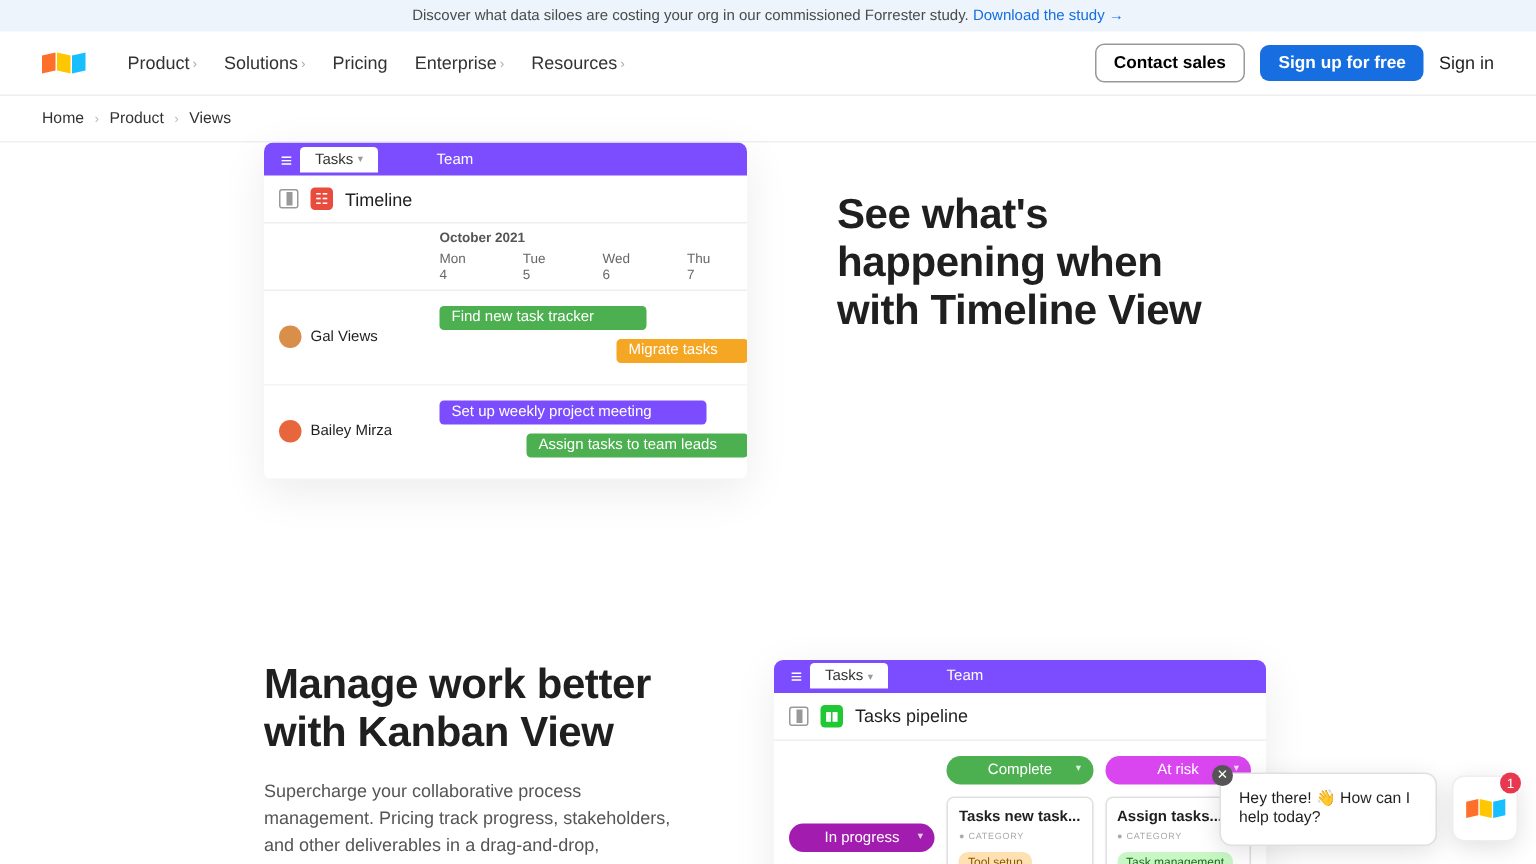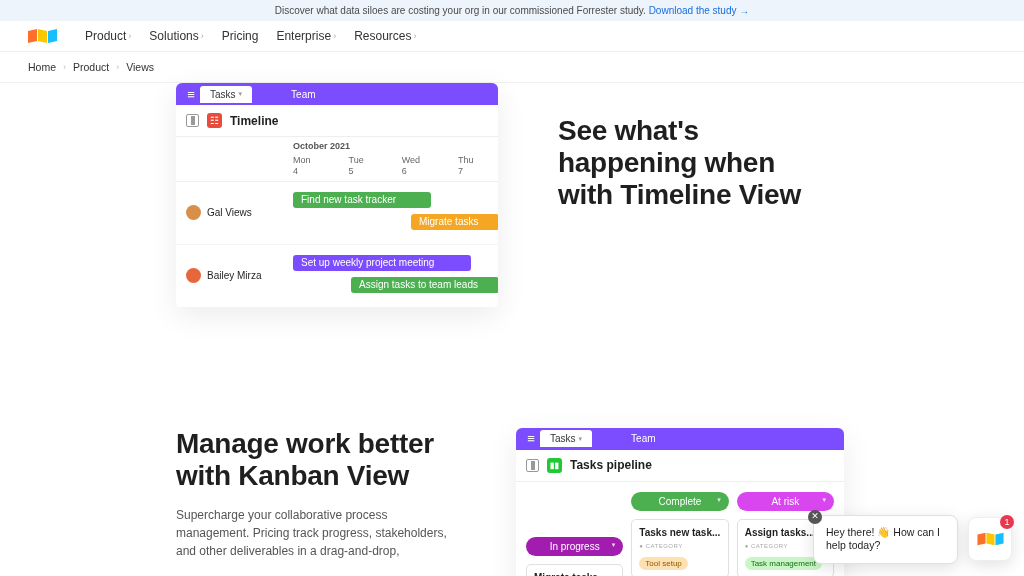--- a/index.html
+++ b/index.html
@@ -20,21 +20,21 @@
 .breadcrumb .sep { color: #bbb; font-size: 9px; }
 .main { position: relative; }
 .section1 { display: flex; gap: 60px; padding: 0 0 0 176px; }
 .timeline-card { width: 322px; background: #fff; border-radius: 6px; box-shadow: 0 8px 30px rgba(0,0,0,0.08); overflow: hidden; }
 .card-tabs { background: #7c4dff; display: flex; align-items: center; height: 22px; padding-left: 6px; gap: 0; }
 .menu-ic { width: 18px; color: #fff; font-size: 13px; text-align: center; }
 .tab-active { background: #fff; padding: 3px 10px; font-size: 10px; border-radius: 3px 3px 0 0; color: #333; display: flex; align-items: center; gap: 3px; }
 .tab-inactive { color: #fff; padding: 3px 10px; font-size: 10px; margin-left: 29px; }
 .timeline-title { display: flex; align-items: center; gap: 8px; padding: 8px 10px; border-bottom: 1px solid #eee; }
 .tl-icon { width: 15px; height: 15px; background: #e84c3d; border-radius: 3px; display: flex; align-items: center; justify-content: center; color: #fff; font-size: 10px; }
-.tl-label { font-size: 12px; font-weight: 700; }
+.tl-label { font-size: 12px; font-weight: 400; }
 .tl-header { display: flex; padding: 6px 0 4px 117px; font-size: 9px; color: #666; border-bottom: 1px solid #eee; }
 .tl-month { position: absolute; font-weight: 600; font-size: 9px; color: #555; }
 .tl-days { display: flex; gap: 38px; margin-top: 12px; }
 .tl-day { text-align: left; line-height: 1.2; }
 .tl-row { display: flex; align-items: center; border-bottom: 1px solid #f4f4f4; padding: 8px 0; min-height: 56px; position: relative; }
 .tl-person { display: flex; align-items: center; gap: 6px; font-size: 10px; padding-left: 10px; width: 117px; }
 .avatar { width: 15px; height: 15px; border-radius: 50%; }
 .tl-bars { position: relative; flex: 1; height: 46px; }
 .bar { position: absolute; height: 16px; border-radius: 3px; color: #fff; font-size: 10px; display: flex; align-items: center; padding: 0 8px; white-space: nowrap; }
 .copy1 { padding-top: 32px; max-width: 260px; }
@@ -89,20 +89,25 @@
       </div>
     <div class="nav-item">
         <span>Enterprise</span>
         <span class="chev">›</span>
       </div>
     <div class="nav-item">
         <span>Resources</span>
         <span class="chev">›</span>
       </div>
   </div>
+  <div class="nav-right">
+    <button class="btn-outline">Contact sales</button>
+    <button class="btn-primary">Sign up for free</button>
+    <span class="signin">Sign in</span>
+  </div>
 </nav>
 
 <div class="breadcrumb">
   <span>Home</span>
     <span class="sep">›</span>
   <span>Product</span>
     <span class="sep">›</span>
   <span>Views</span>
 </div>
 

